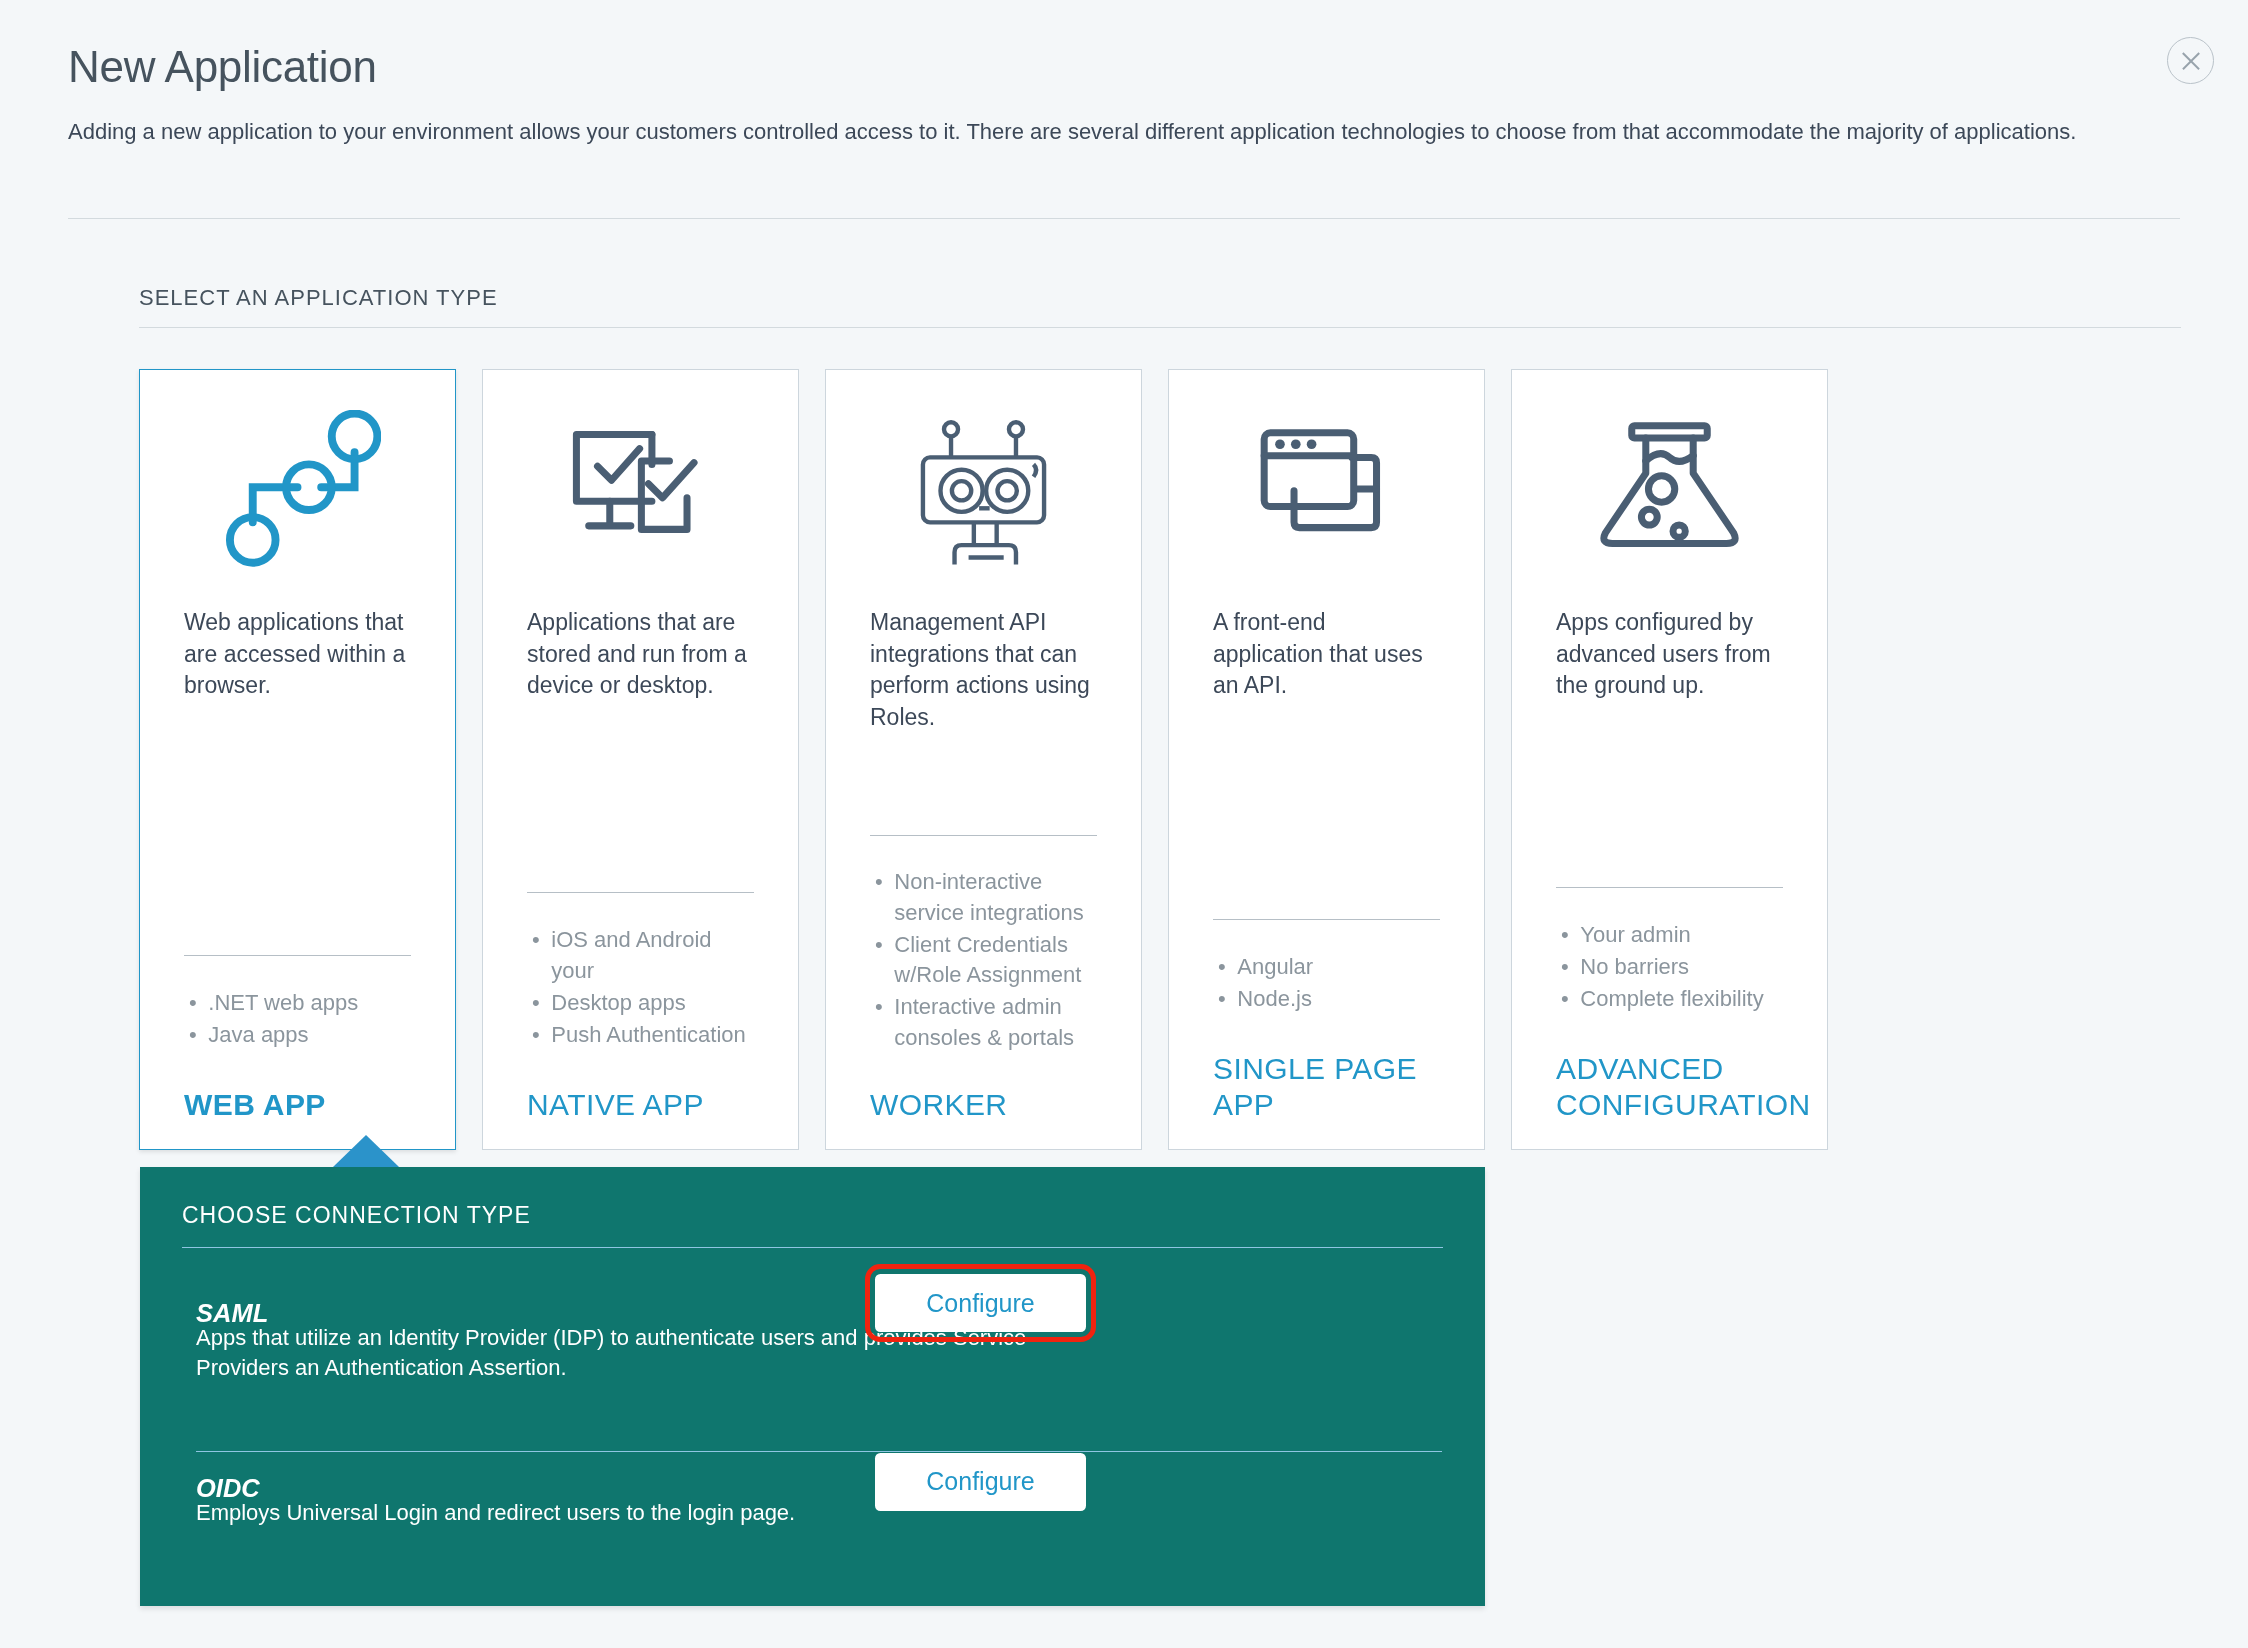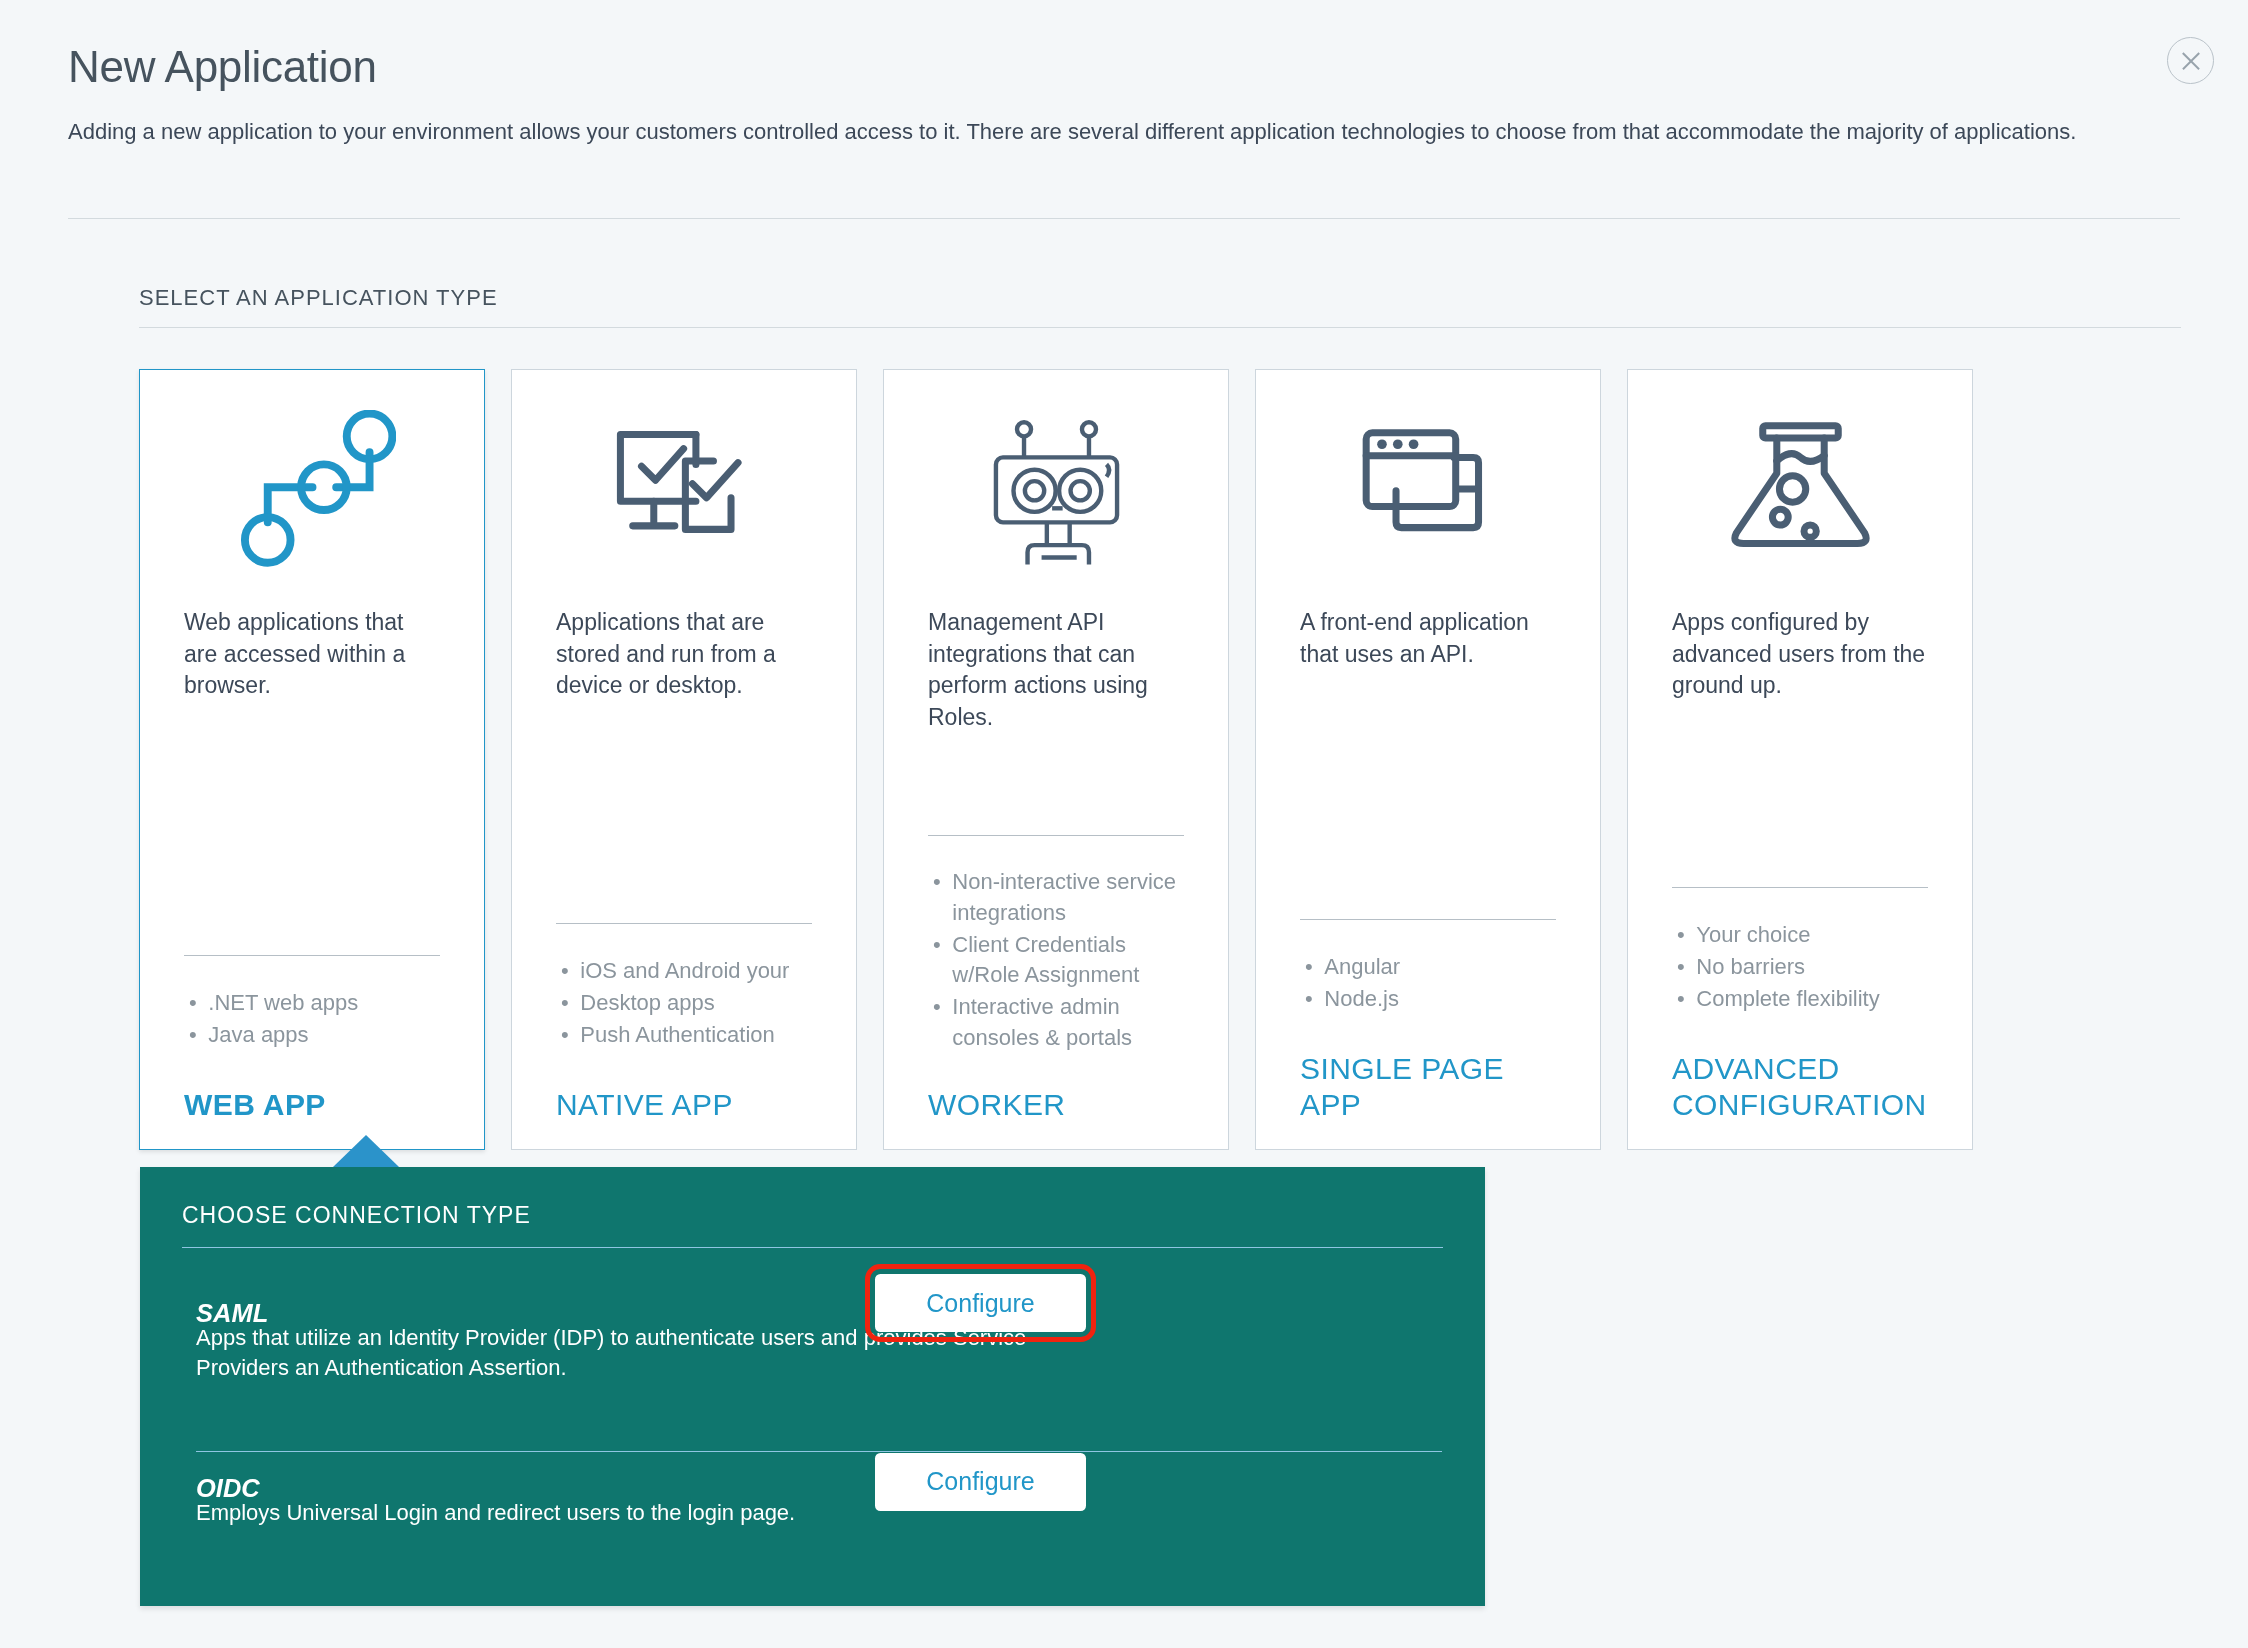--- a/index.html
+++ b/index.html
@@ -94,21 +94,21 @@
   
   .cards {
     position: absolute;
     left: 139px;
     top: 369px;
     width: 2045px;
     display: flex;
     gap: 26px;
   }
   .card {
-    width: 346px;
+    width: 317px;
     height: 781px;
     background: #ffffff;
     border: 0.9px solid #cdd6dd;
     box-sizing: border-box;
     position: relative;
     display: flex;
     flex-direction: column;
     cursor: pointer;
   }
   .card.selected {
@@ -404,21 +404,21 @@
           <circle cx="86" cy="90" r="15"></circle>
           <circle cx="72" cy="122" r="9"></circle>
           <circle cx="106" cy="138" r="7"></circle>
         </g>
       </svg>
     </div>
     <div class="card-desc">Apps configured by advanced users from the ground up.</div>
     <div class="card-spacer"></div>
     <div class="card-divider"></div>
     <ul class="card-bullets">
-      <li>Your choice</li>
+      <li>Your admin</li>
       <li>No barriers</li>
       <li>Complete flexibility</li>
     </ul>
     <div class="card-link">ADVANCED CONFIGURATION</div>
   </div>
 
 </div>
 
 <div class="conn-panel">
   <div class="conn-arrow"></div>

